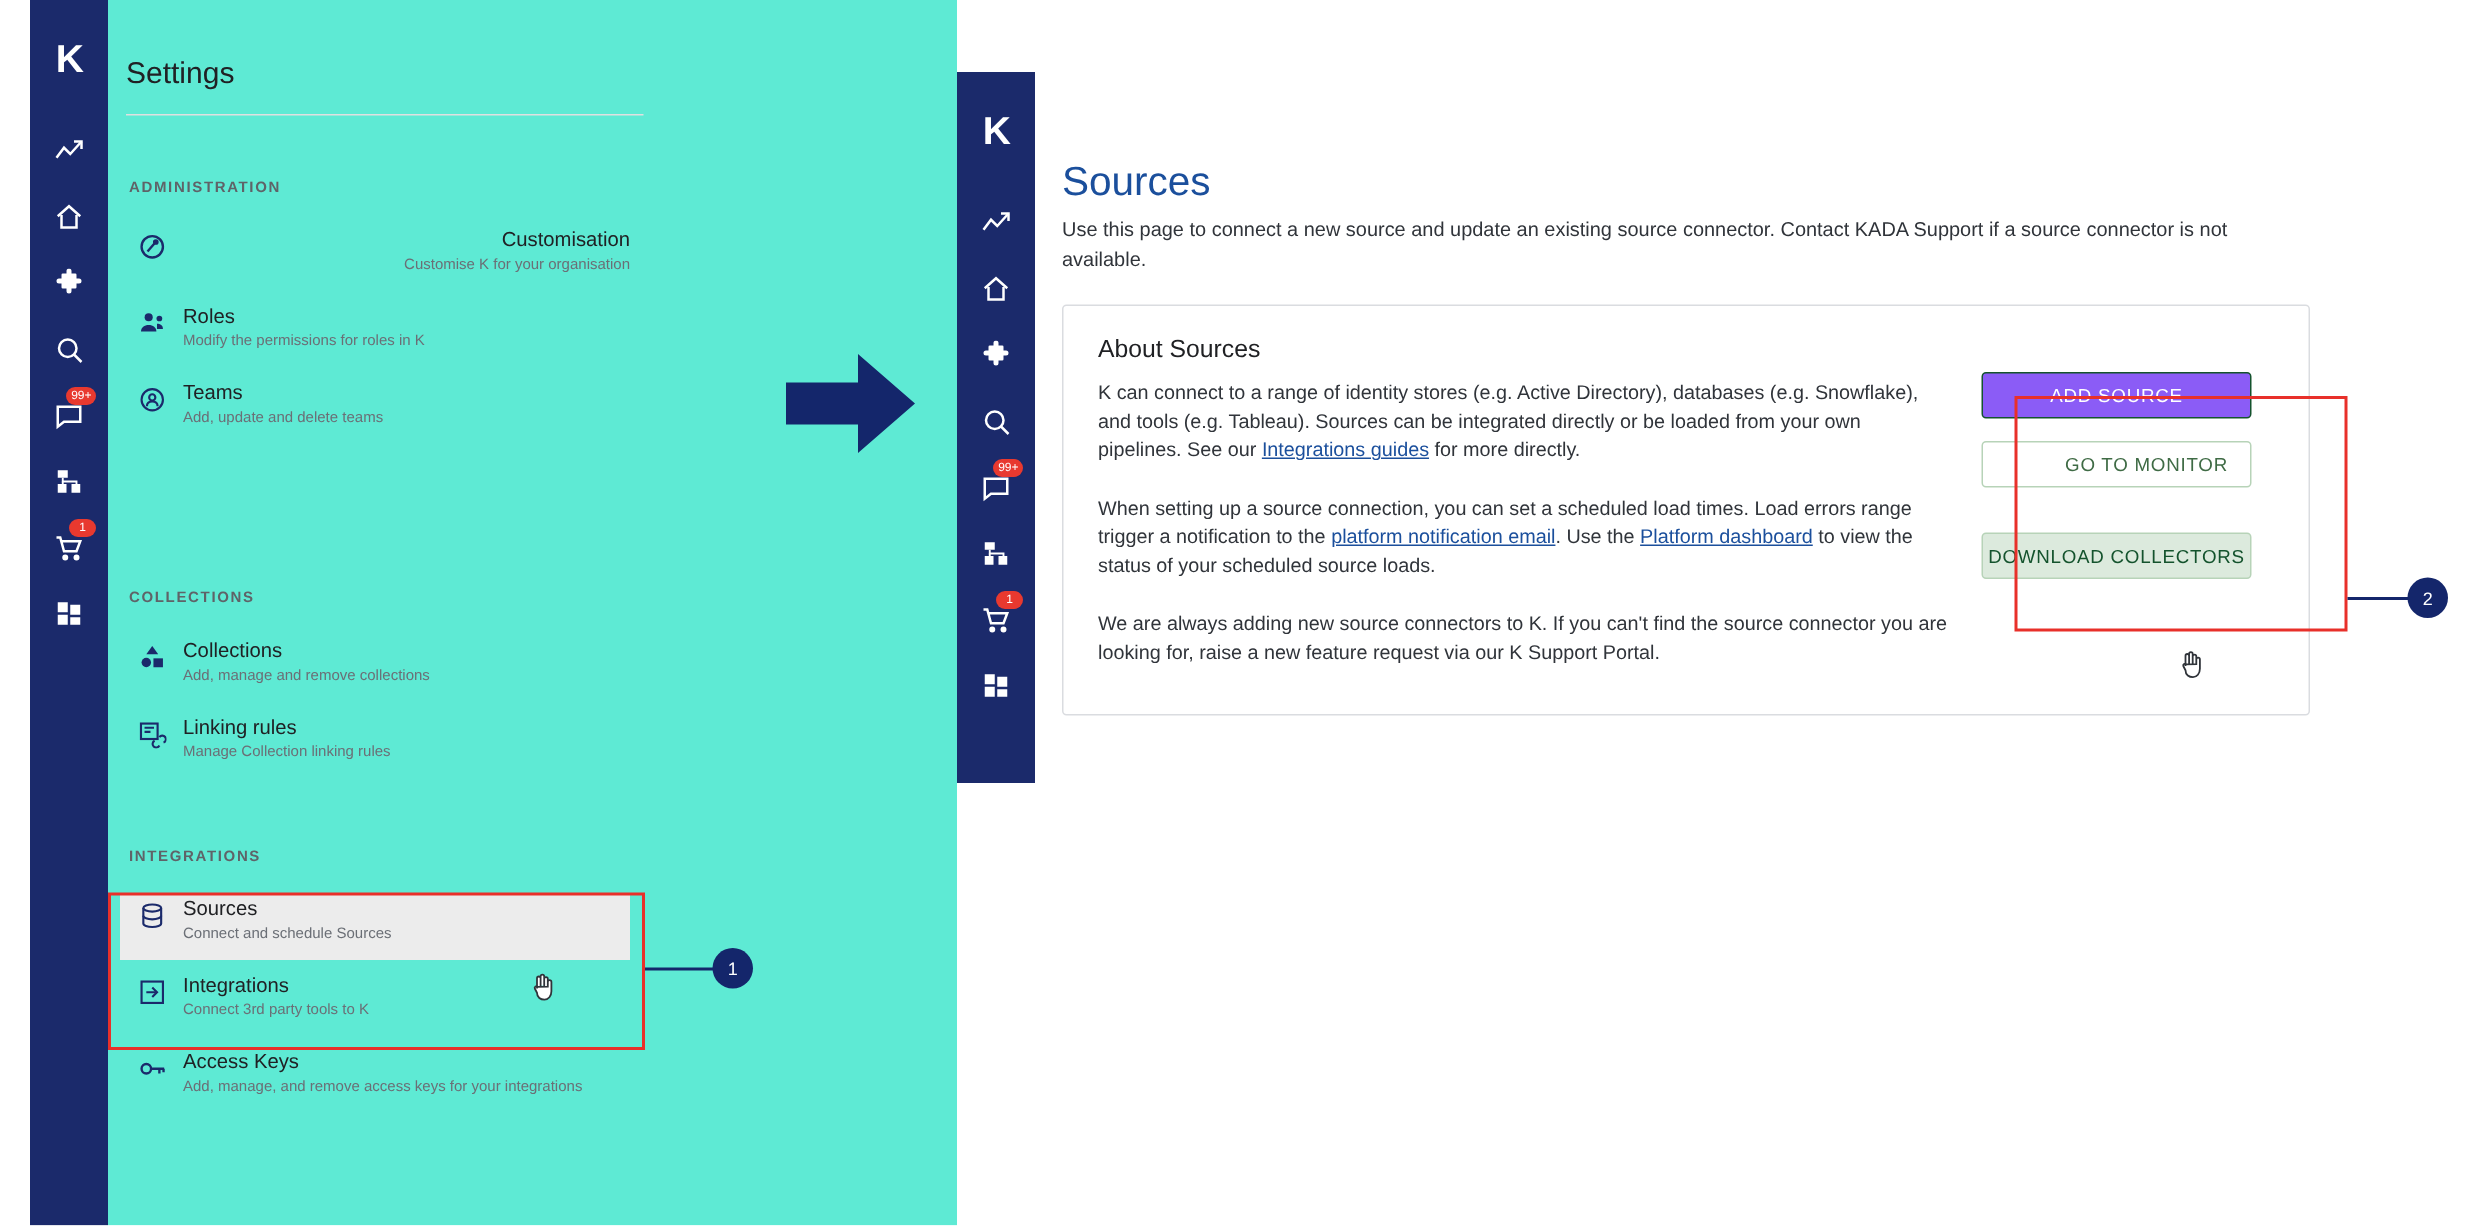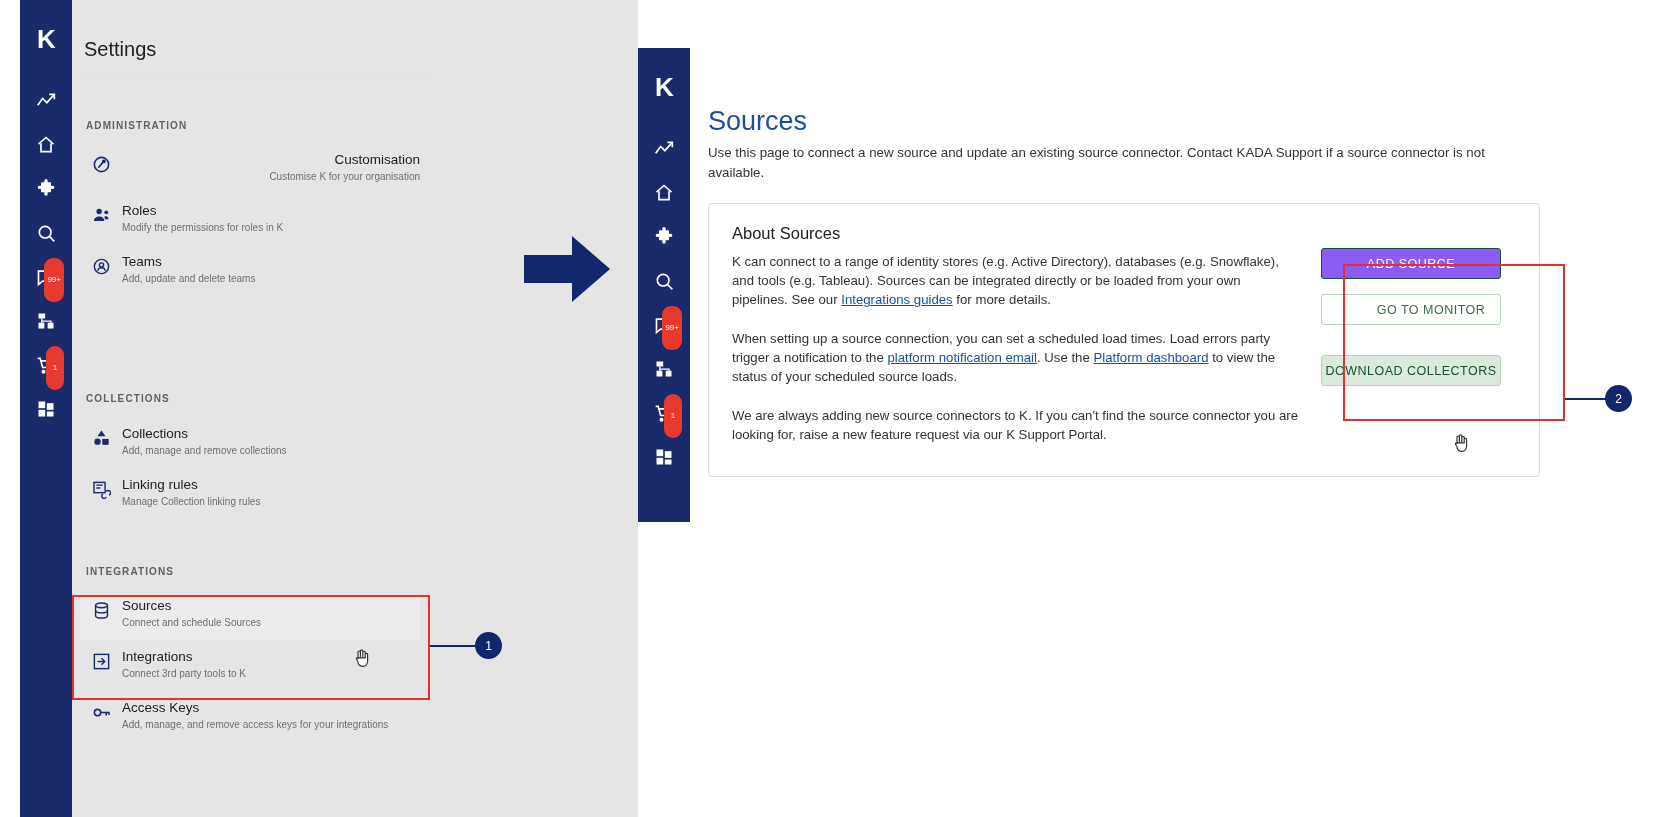--- a/index.html
+++ b/index.html
@@ -52,33 +52,33 @@
   .badge {
     position: absolute;
     top: 1px;
     right: 0px;
     background: #e8392f;
     color: #ffffff;
     border-radius: 9px;
     font-size: 8px;
     line-height: 12px;
     min-width: 12px;
-    padding: 16px 3px;
+    padding: 0 3px;
     text-align: center;
     font-family: "Liberation Sans", sans-serif;
   }
 
   
   #settings-panel {
     position: absolute;
     left: 72px;
     top: 0;
     width: 566px;
     height: 817px;
-    background: #e5e5e5;
+    background: #5eead4;
   }
   #settings-title {
     position: absolute;
     left: 12px;
     top: 38px;
     font-size: 20px;
     color: #202124;
   }
   #settings-divider {
     position: absolute;
@@ -529,25 +529,25 @@
   </div>
 
   <div id="sources-panel">
     <div id="sources-title">Sources</div>
     <div id="sources-intro">Use this page to connect a new source and update an existing source connector. Contact KADA Support if a source connector is not available.</div>
 
     <div id="about-card">
       <div id="about-title">About Sources</div>
 
       <div class="para" style="top:48px;">
-        <span>K can connect to a range of identity stores (e.g. Active Directory), databases (e.g. Snowflake), and tools (e.g. Tableau). Sources can be integrated directly or be loaded from your own pipelines. See our </span><a href="#">Integrations guides</a><span> for more details.</span>
+        <span>K can connect to a range of identity stores (e.g. Active Directory), databases (e.g. Snowflake), and tools (e.g. Tableau). Sources can be integrated directly or be loaded from your own pipelines. See our </span><a href="#">Integrations guides</a><span> for more directly.</span>
       </div>
 
       <div class="para" style="top:125px;">
-        <span>When setting up a source connection, you can set a scheduled load times. Load errors party trigger a notification to the </span><a href="#">platform notification email</a><span>. Use the </span><a href="#">Platform dashboard</a><span> to view the status of your scheduled source loads.</span>
+        <span>When setting up a source connection, you can set a scheduled load times. Load errors range trigger a notification to the </span><a href="#">platform notification email</a><span>. Use the </span><a href="#">Platform dashboard</a><span> to view the status of your scheduled source loads.</span>
       </div>
 
       <div class="para" style="top:202px;">We are always adding new source connectors to K. If you can't find the source connector you are looking for, raise a new feature request via our K Support Portal.</div>
 
       <div class="btn" id="btn-add-source">ADD SOURCE</div>
       <div class="btn" id="btn-go-monitor">GO TO MONITOR</div>
       <div class="btn" id="btn-download-collectors">DOWNLOAD COLLECTORS</div>
     </div>
 
     <div class="cursor" style="left:763px; top:385px;">

